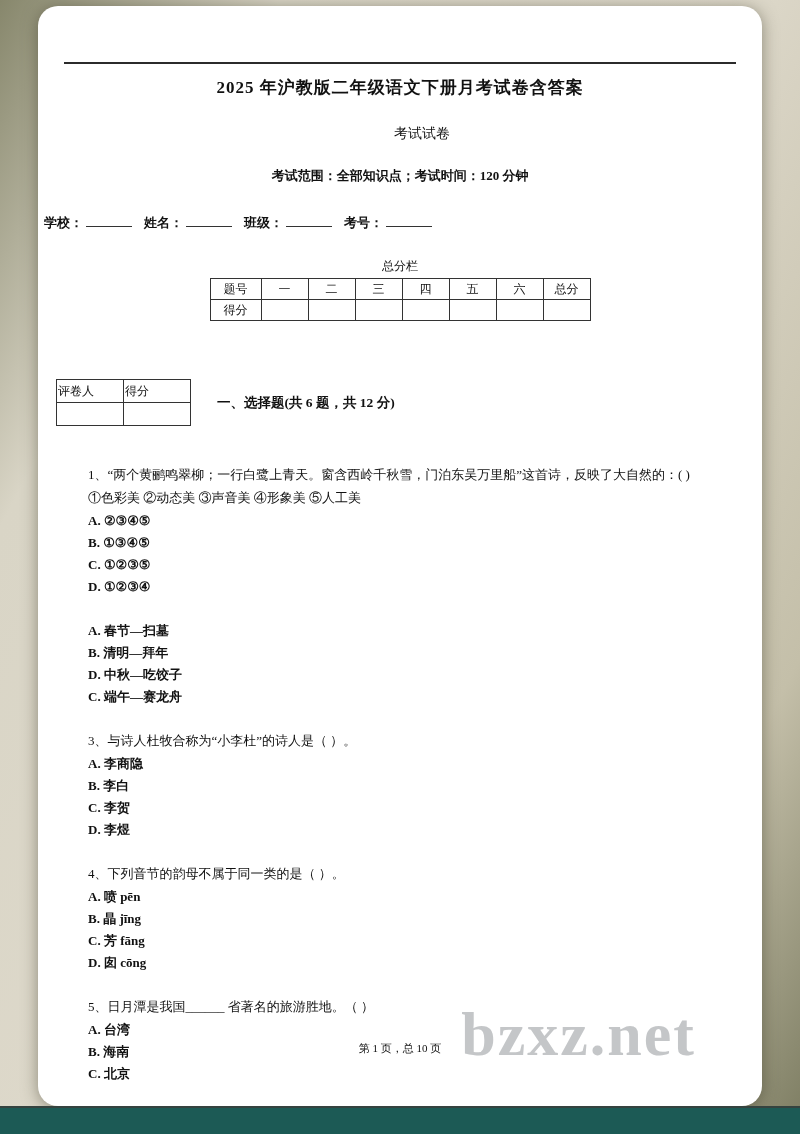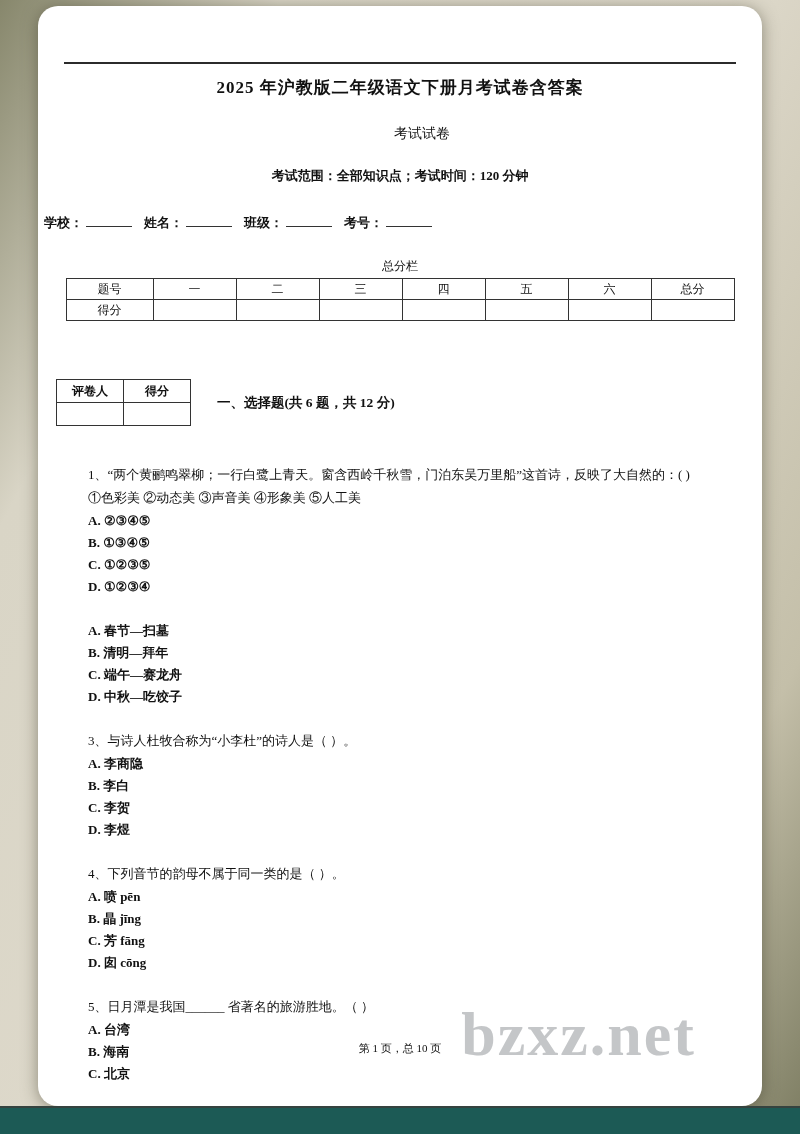--- a/index.html
+++ b/index.html
@@ -21,24 +21,24 @@
   .rule { margin: 56px 26px 0; border-top: 2px solid #2b2b2b; height: 0; }
   .title { margin: 12px 10px 0; text-align: center; font-size: 17px; font-weight: bold; letter-spacing: 1px; }
   .subtitle { margin: 26px 0 0; text-align: center; font-size: 14px; padding-left: 44px; }
   .exam-info { margin: 24px 0 0; text-align: center; font-size: 13px; font-weight: bold; }
   .student-line { margin: 28px 0 0; font-size: 13px; font-weight: bold; white-space: nowrap; }
   .field { margin: 0 6px; }
   .blank { display: inline-block; width: 46px; height: 13px; border-bottom: 1px solid #333; margin-left: 3px; vertical-align: baseline; }
   .score-caption { margin: 26px 0 3px; text-align: center; font-size: 12px; }
   table { border-collapse: collapse; }
   .score-table { margin: 0 auto; }
-  .score-table td { border: 1px solid #333; height: 20px; min-width: 40px; padding: 0 21px; text-align: center; font-size: 12px; }
+  .score-table td { border: 1px solid #333; height: 20px; min-width: 40px; padding: 0 3px; text-align: center; font-size: 12px; }
   .score-table td:first-child { min-width: 44px; }
   .mid-row { display: flex; align-items: center; gap: 26px; margin: 58px 0 0 18px; }
-  .grader-table td { border: 1px solid #333; width: 64px; height: 20px; text-align: center; font-size: 12px; font-weight: bold; }
+  .grader-table td { border: 1px solid #333; width: 64px; height: 20px; text-align: left; font-size: 12px; }
   .section-title { font-size: 13.5px; font-weight: bold; }
   .questions { margin: 38px 46px 0 50px; font-size: 13px; }
   .question { margin-bottom: 22px; }
   .q-line { line-height: 21px; margin-bottom: 2px; }
   .option { line-height: 22px; font-weight: bold; }
   .footer { position: absolute; left: 0; bottom: 50px; width: 100%; text-align: center; font-size: 11px; }
   .watermark {
     position: absolute; right: 66px; bottom: 36px;
     font-size: 62px; font-weight: bold; letter-spacing: 2px;
     color: rgba(176, 179, 182, 0.75); pointer-events: none;
@@ -98,22 +98,22 @@
         <div class="q-line">1、“两个黄鹂鸣翠柳；一行白鹭上青天。窗含西岭千秋雪，门泊东吴万里船”这首诗，反映了大自然的：( )</div>
         <div class="q-line">①色彩美 ②动态美 ③声音美 ④形象美 ⑤人工美</div>
         <div class="option">A. ②③④⑤</div>
         <div class="option">B. ①③④⑤</div>
         <div class="option">C. ①②③⑤</div>
         <div class="option">D. ①②③④</div>
       </div>
       <div class="question">
         <div class="option">A. 春节—扫墓</div>
         <div class="option">B. 清明—拜年</div>
+        <div class="option">D. 中秋—吃饺子</div>
         <div class="option">C. 端午—赛龙舟</div>
-        <div class="option">D. 中秋—吃饺子</div>
       </div>
       <div class="question">
         <div class="q-line">3、与诗人杜牧合称为“小李杜”的诗人是（ ）。</div>
         <div class="option">A. 李商隐</div>
         <div class="option">B. 李白</div>
         <div class="option">C. 李贺</div>
         <div class="option">D. 李煜</div>
       </div>
       <div class="question">
         <div class="q-line">4、下列音节的韵母不属于同一类的是（ ）。</div>

